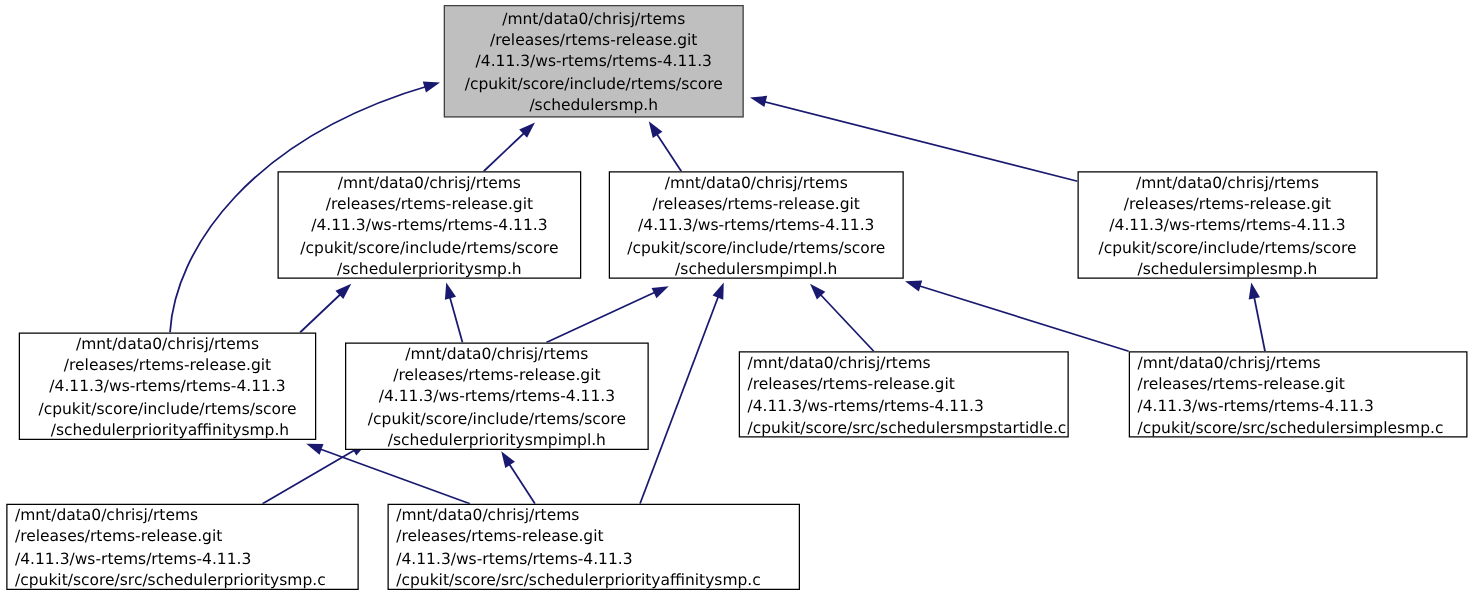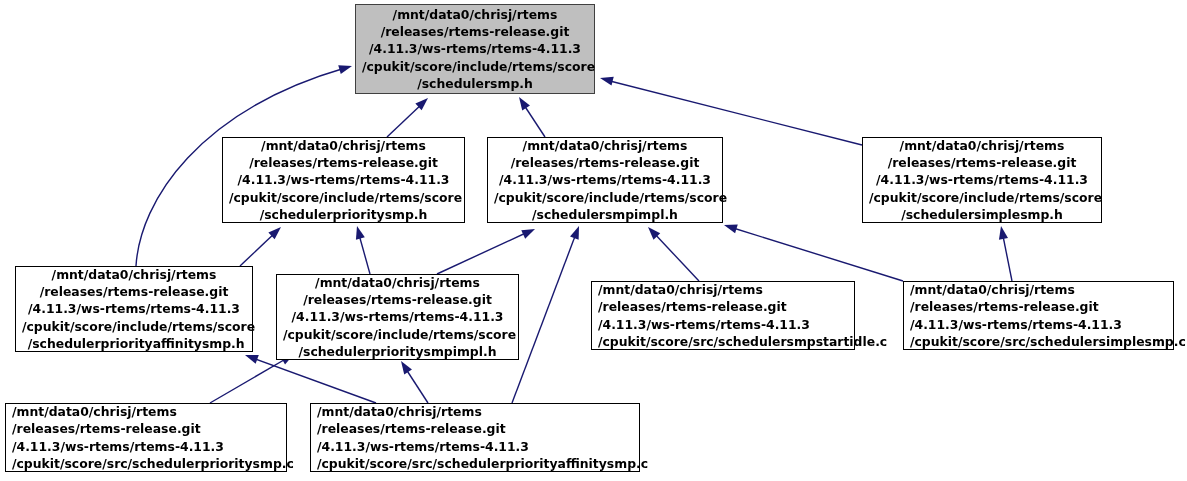--- a/index.html
+++ b/index.html
@@ -13,21 +13,20 @@
   #edges{position:absolute;left:0;top:0;width:1187px;height:481px;}
   .node{
     position:absolute;
     box-sizing:border-box;
     border:1px solid #000000;
     background:#ffffff;
     display:flex;
     flex-direction:column;
     justify-content:center;
     z-index:2;
-    font-weight:bold;
   }
   .node.root{ background:#bfbfbf; border:1px solid #404040; }
   .node .lines{
     padding:0 6px;
     color:#000000;
     font-size:12.4px;
     line-height:17.2px;
     white-space:pre;
   }
   .node.center .lines{ text-align:center; }

